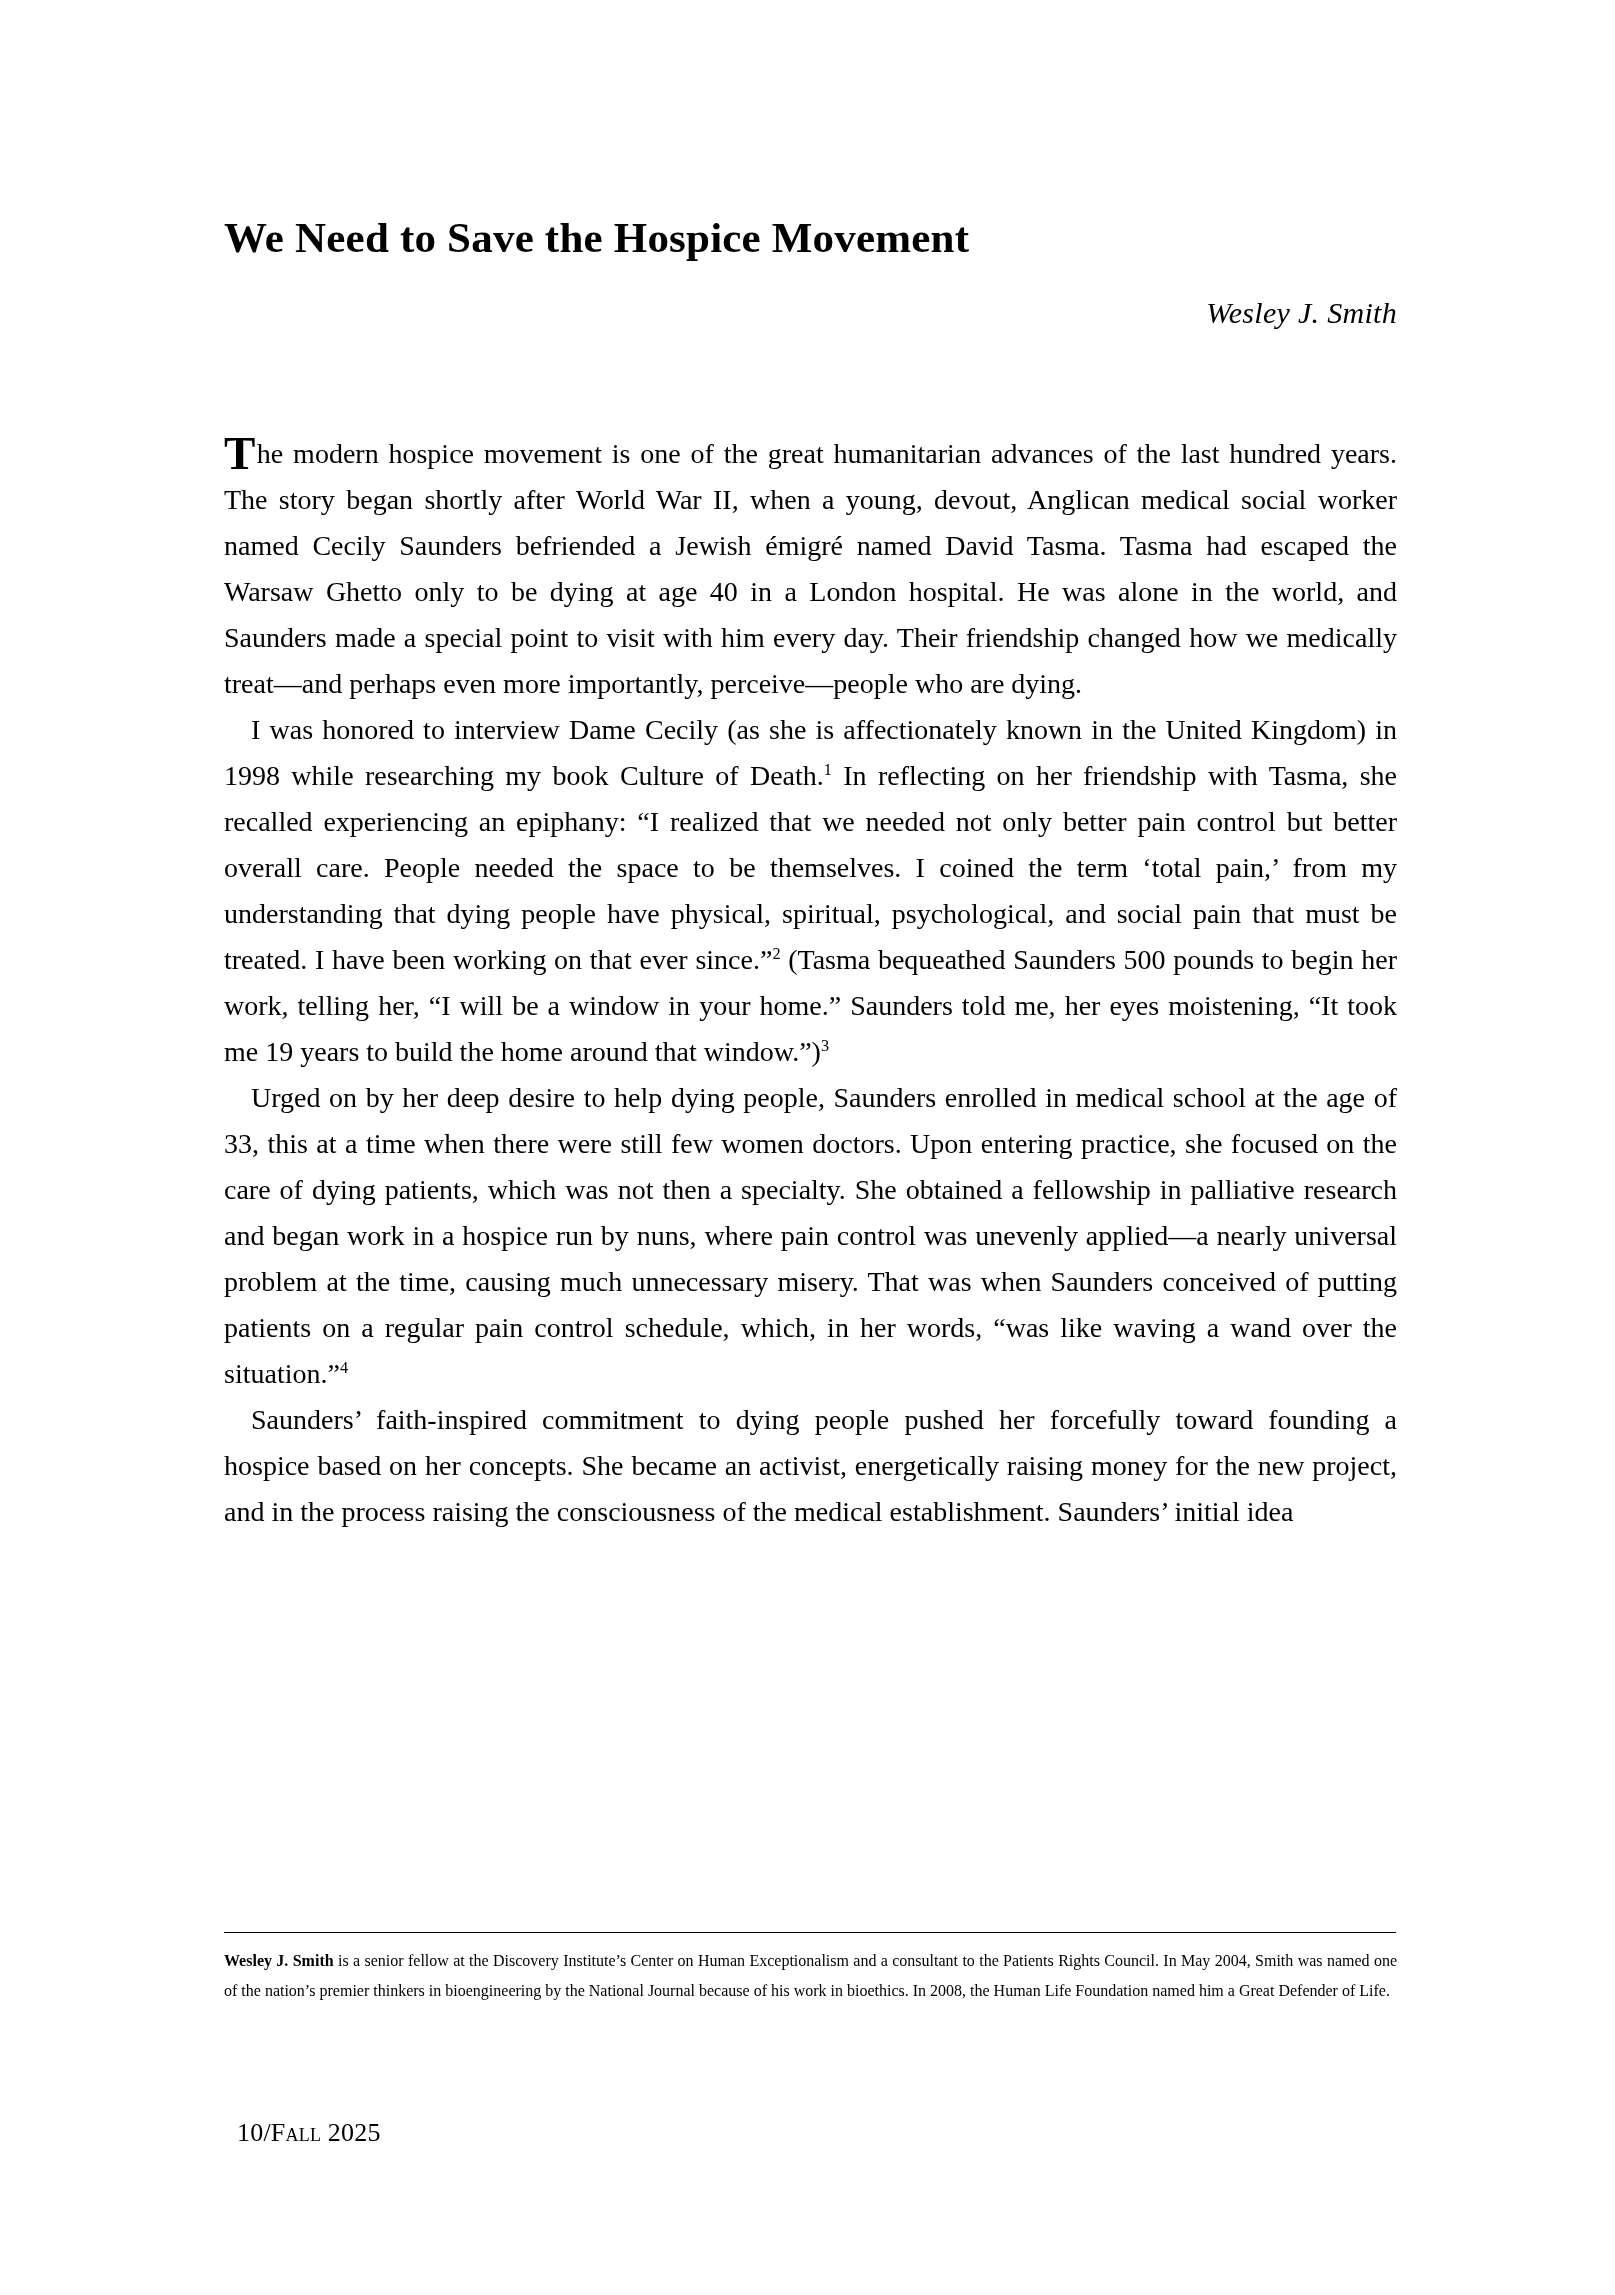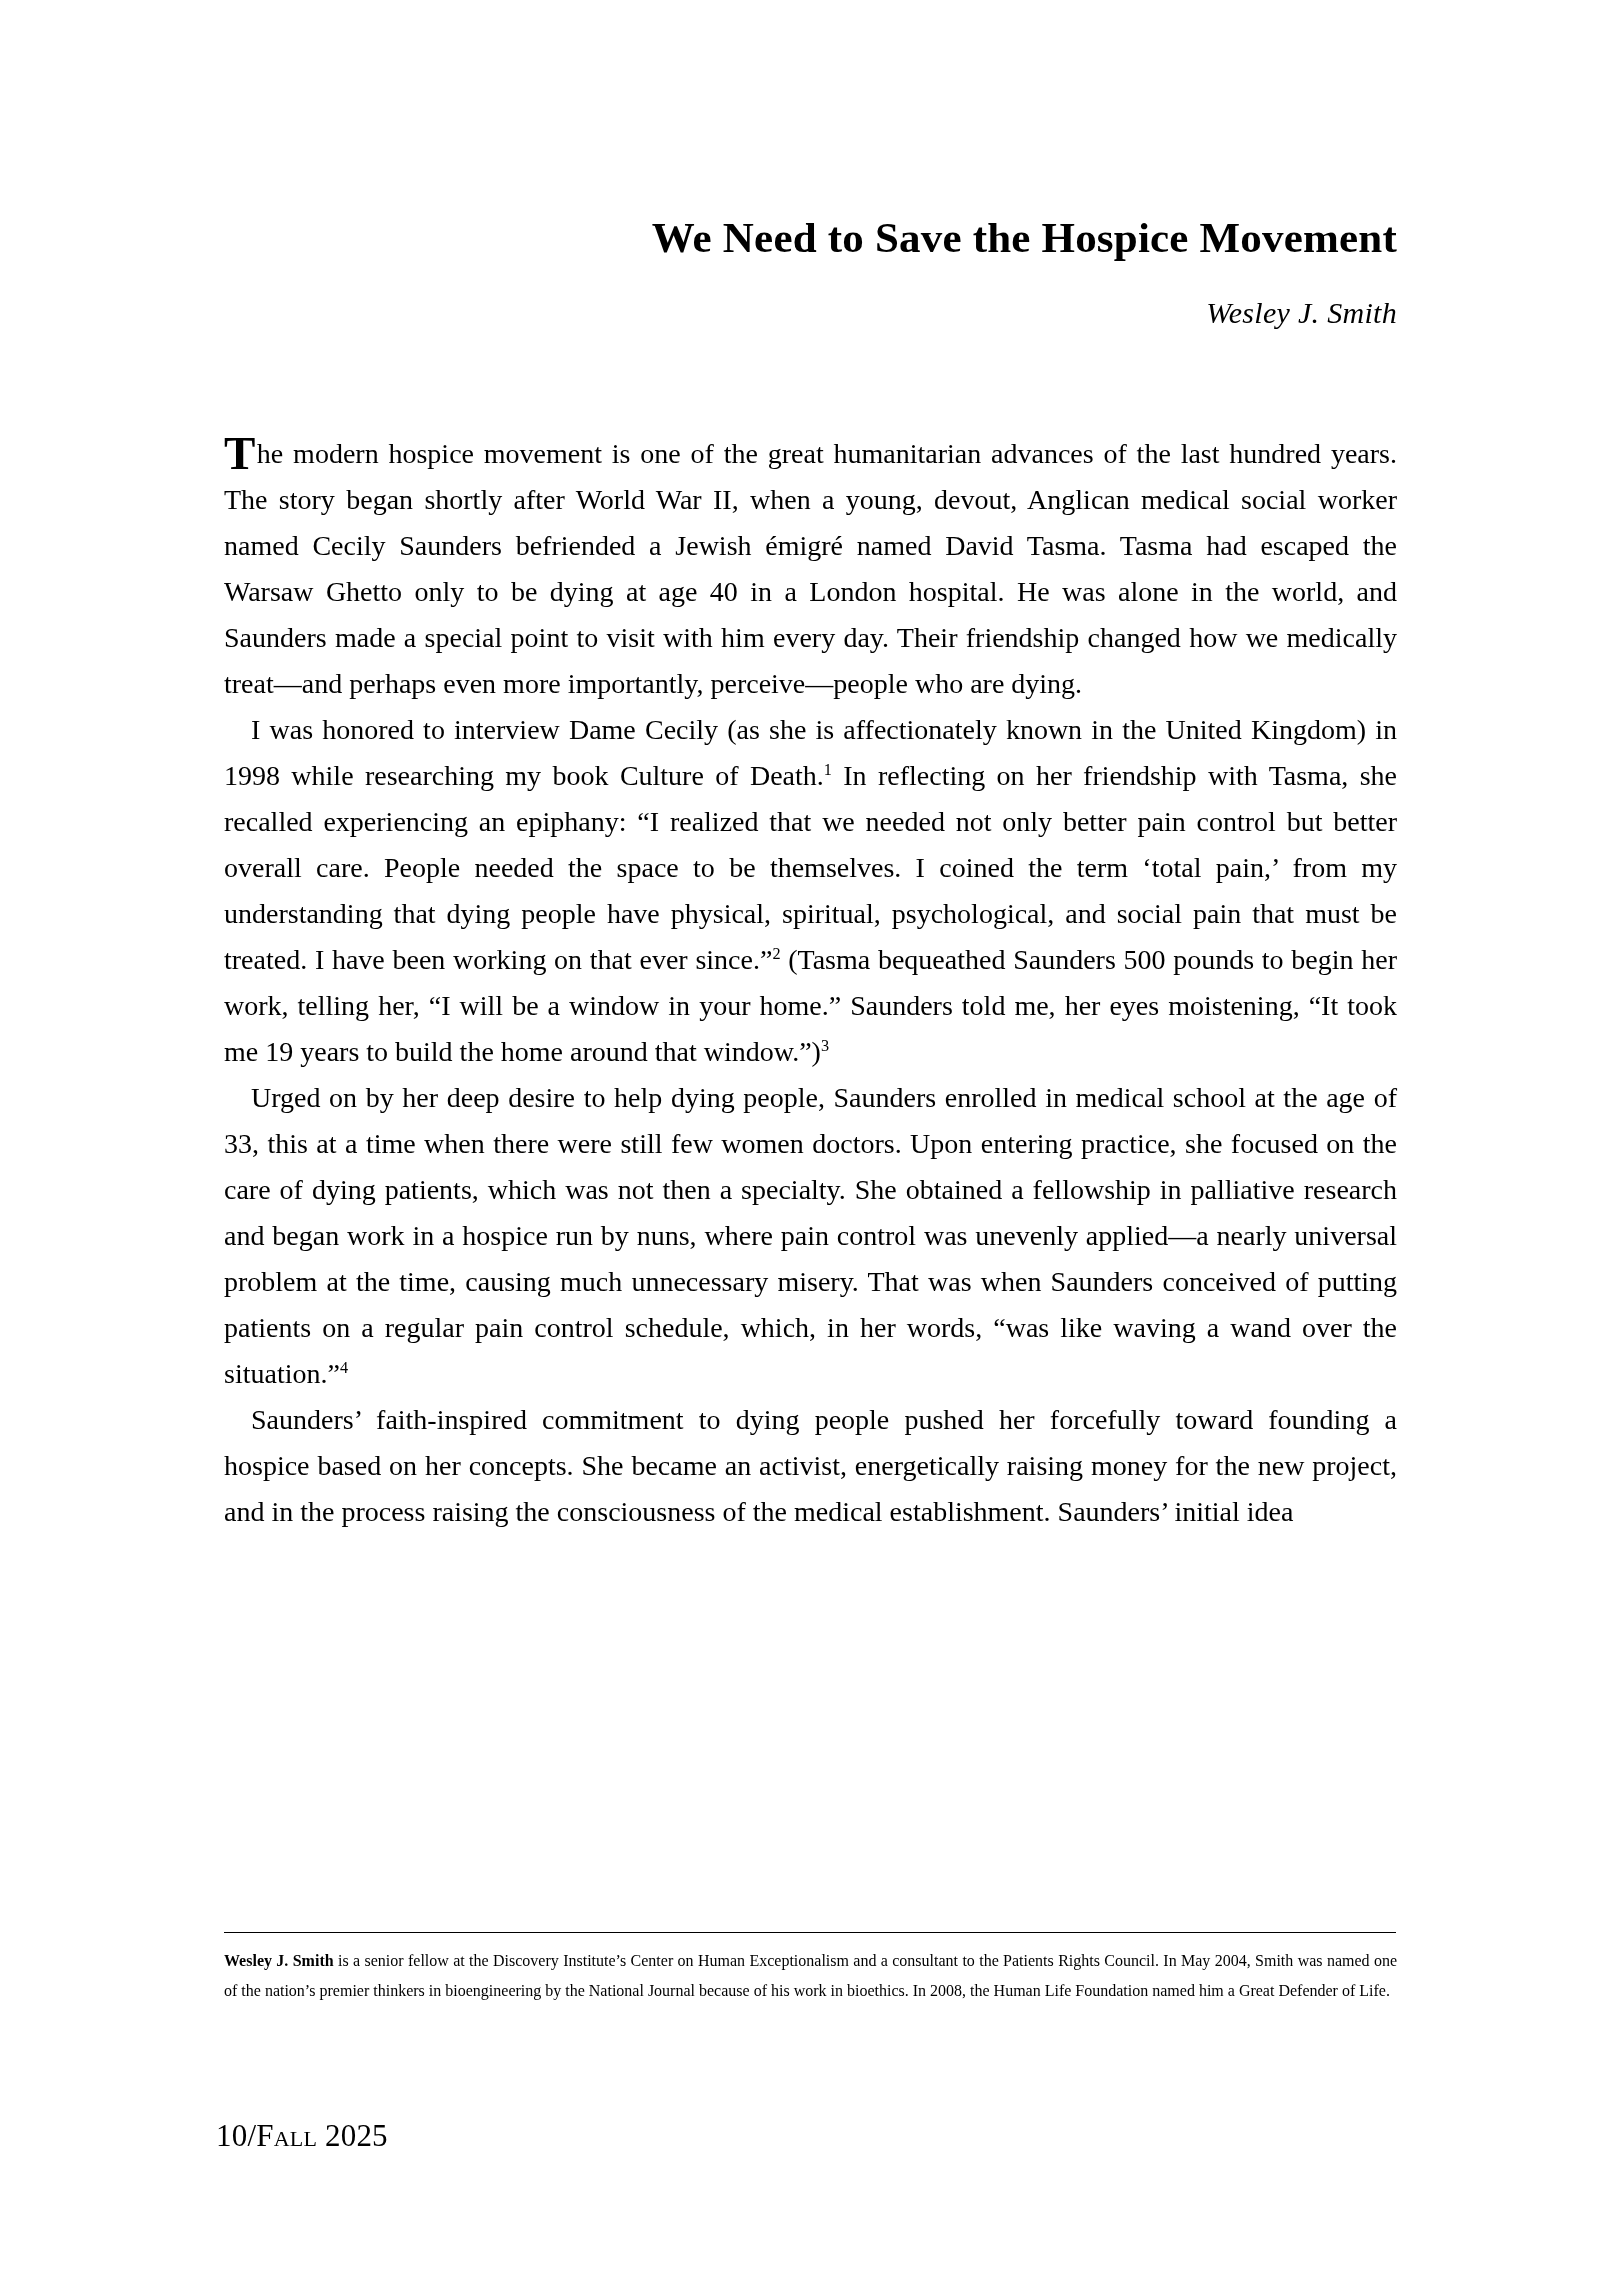--- a/index.html
+++ b/index.html
@@ -22,21 +22,21 @@
     position: absolute;
     left: 224px;
     top: 0;
     width: 1173px;
   }
 
   
   .article-title {
     margin: 0;
     padding-top: 214px;
-    text-align: right;
+    text-align: left;
     font-size: 43px;
     font-weight: bold;
     letter-spacing: 0.2px;
     line-height: 1.12;
   }
 
   
   .byline {
     margin: 0;
     padding-top: 34px;
@@ -92,23 +92,23 @@
     width: 1173px;
     font-size: 16px;
     line-height: 30px;
     text-align: justify;
   }
   .bio b { font-weight: bold; }
 
   
   .footer {
     position: absolute;
-    left: 216px;
+    left: 237px;
     top: 2118px;
-    font-size: 31px;
+    font-size: 26px;
     letter-spacing: 0.2px;
   }
   .smallcaps {
     font-variant: small-caps;
   }
 </style>
 </head>
 <body>
 
 <div class="page">

